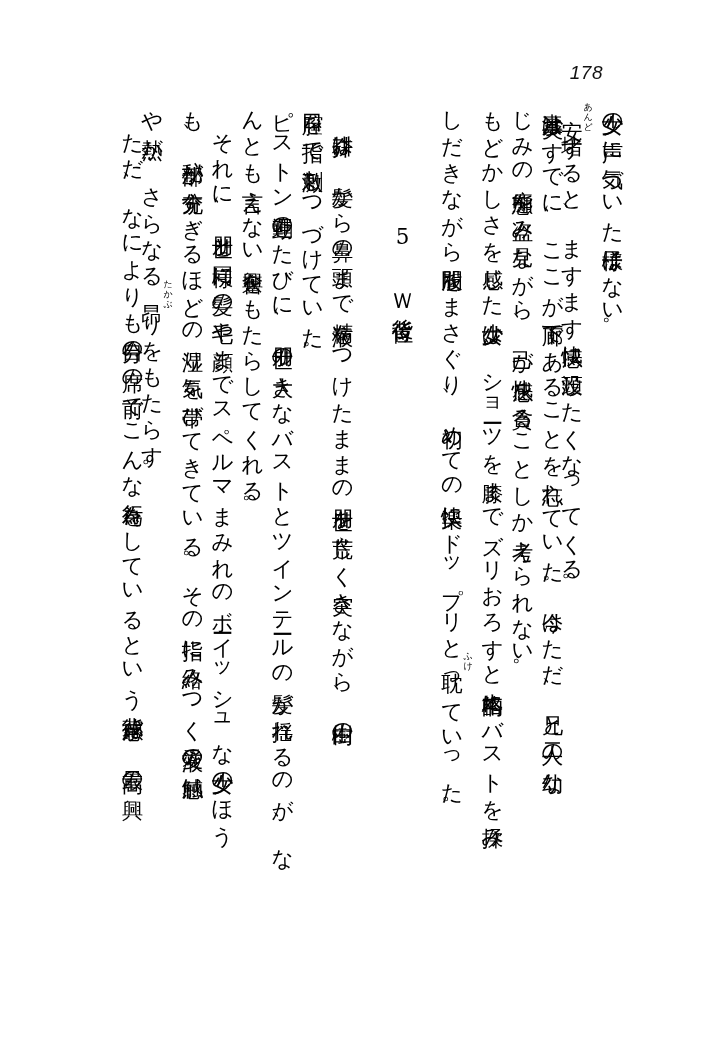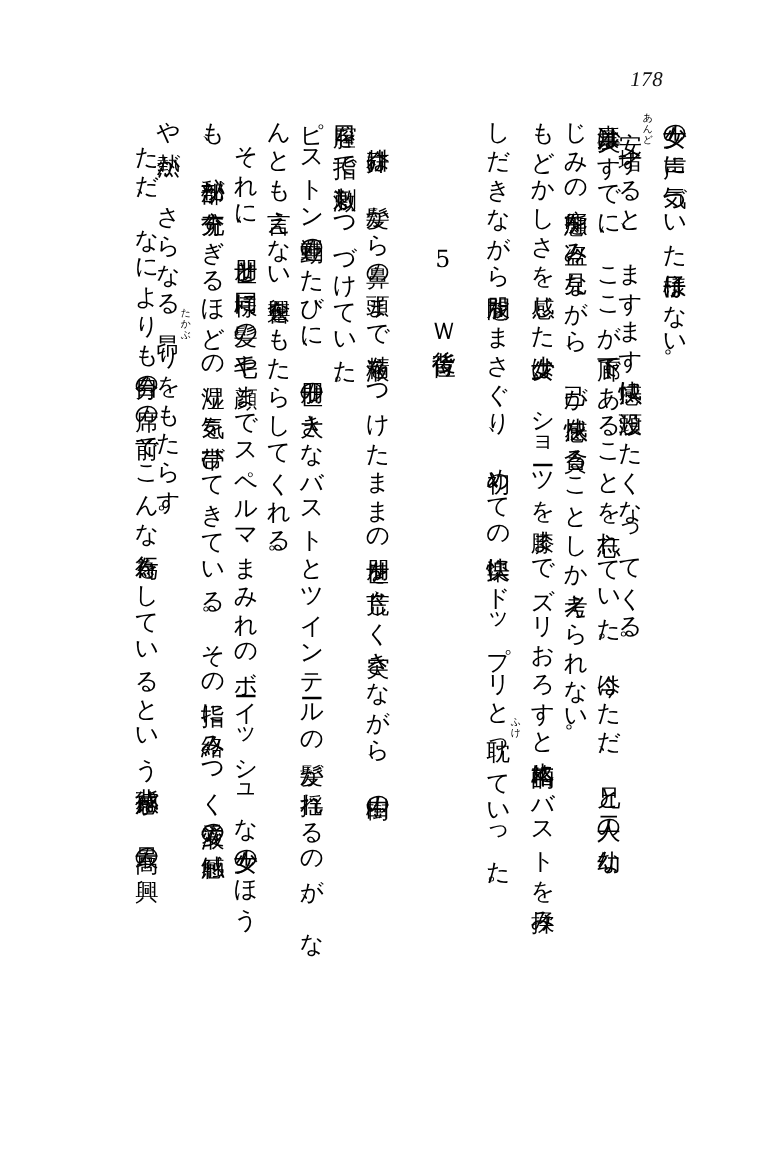--- a/index.html
+++ b/index.html
@@ -20,21 +20,21 @@
     width: 711px;
     height: 1050px;
     background: #ffffff;
   }
 
   
   .page-number {
     position: absolute;
     top: 62px;
     right: 108px;
-    font-family: Liberation Serif, serif;
+    font-family: Liberation Sans, sans-serif;
     font-style: italic;
     font-size: 19px;
     letter-spacing: 0.5px;
     color: #111;
   }
 
   
   .body-text {
     position: absolute;
     top: 96px;

